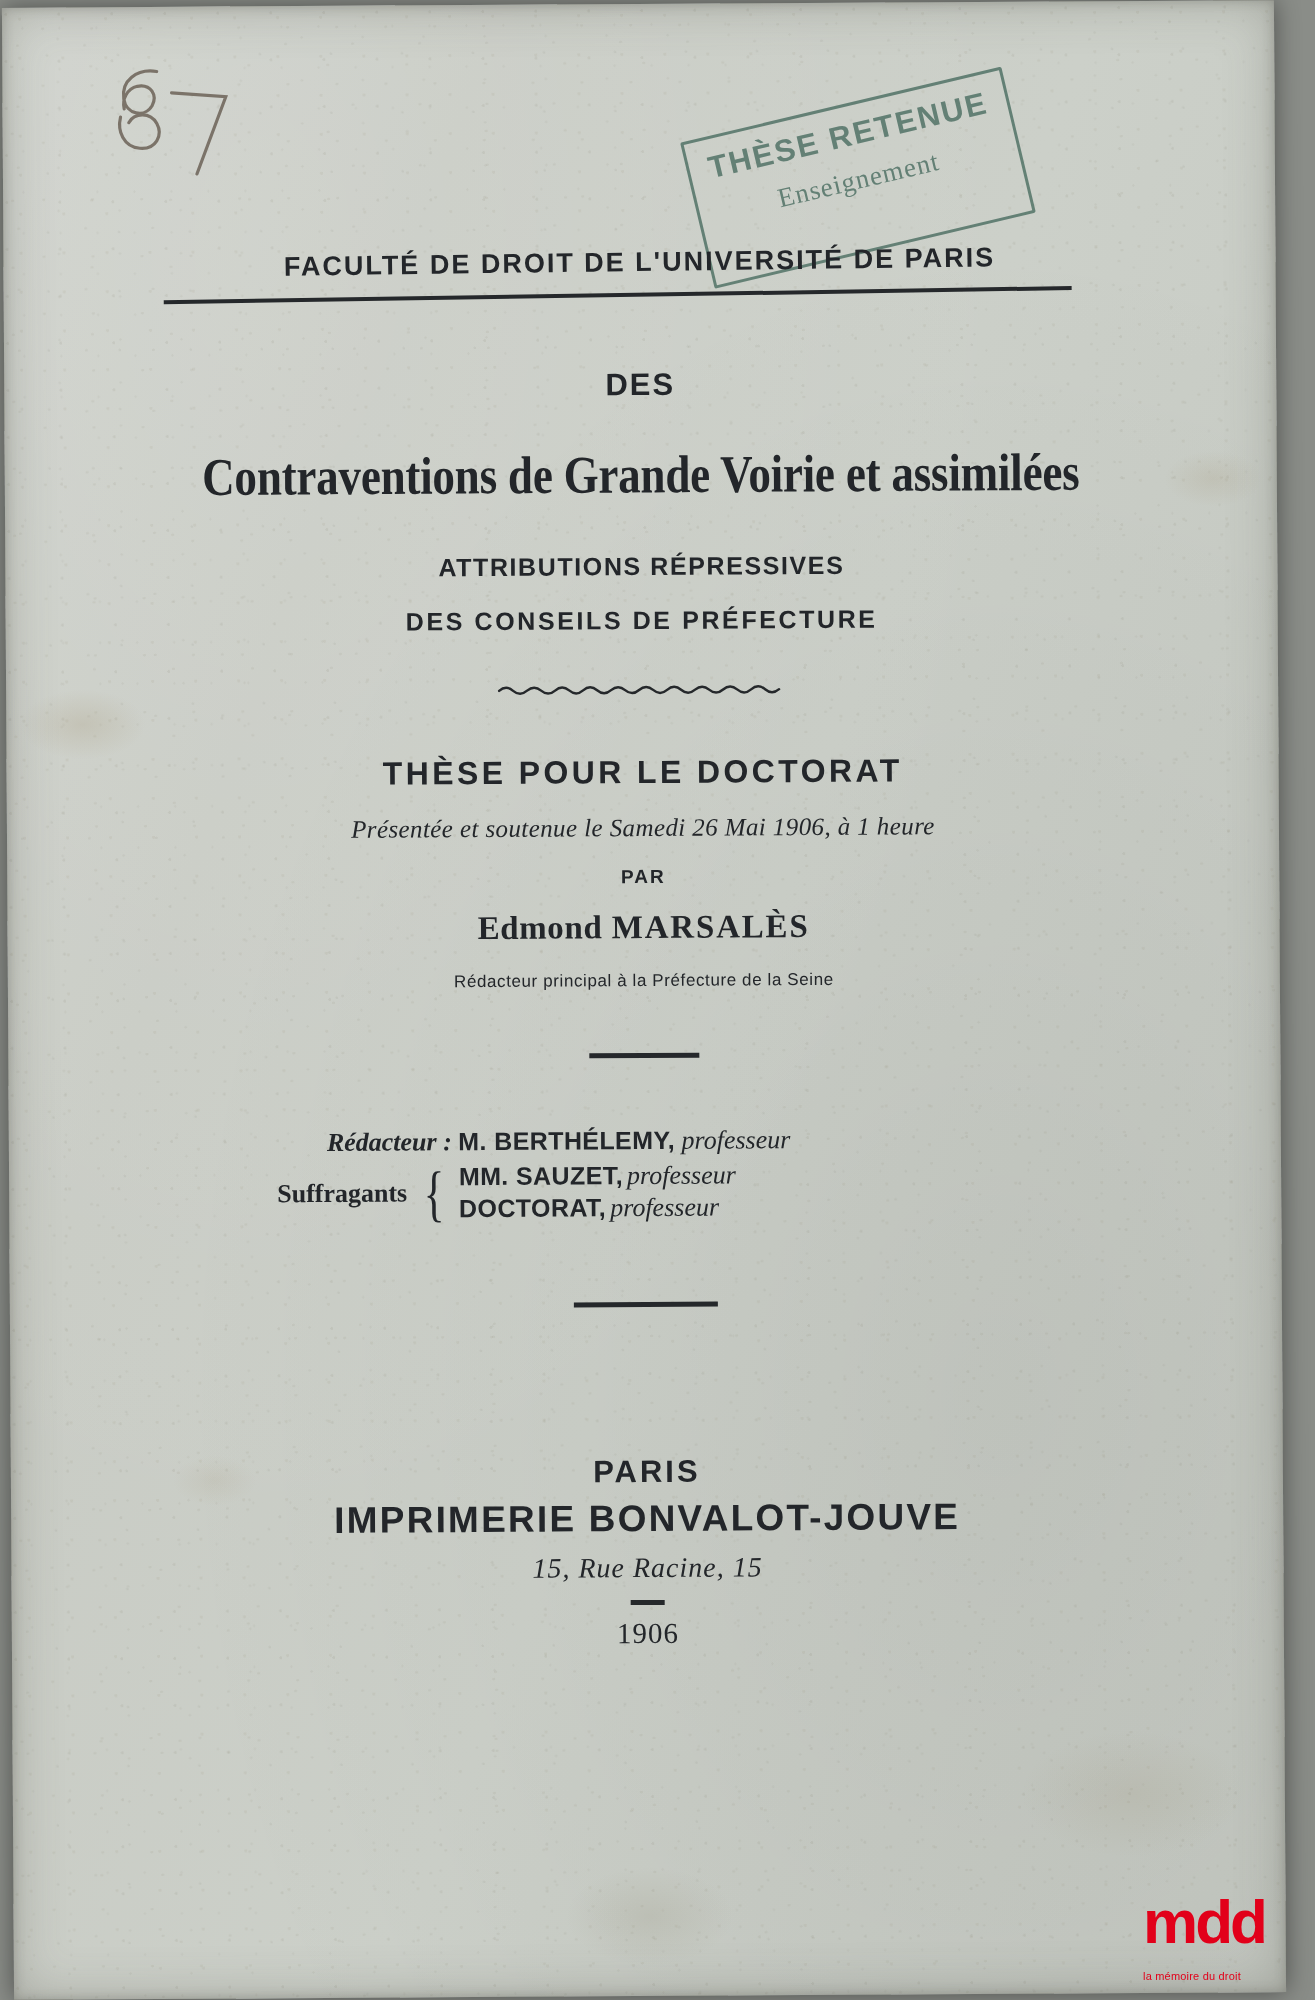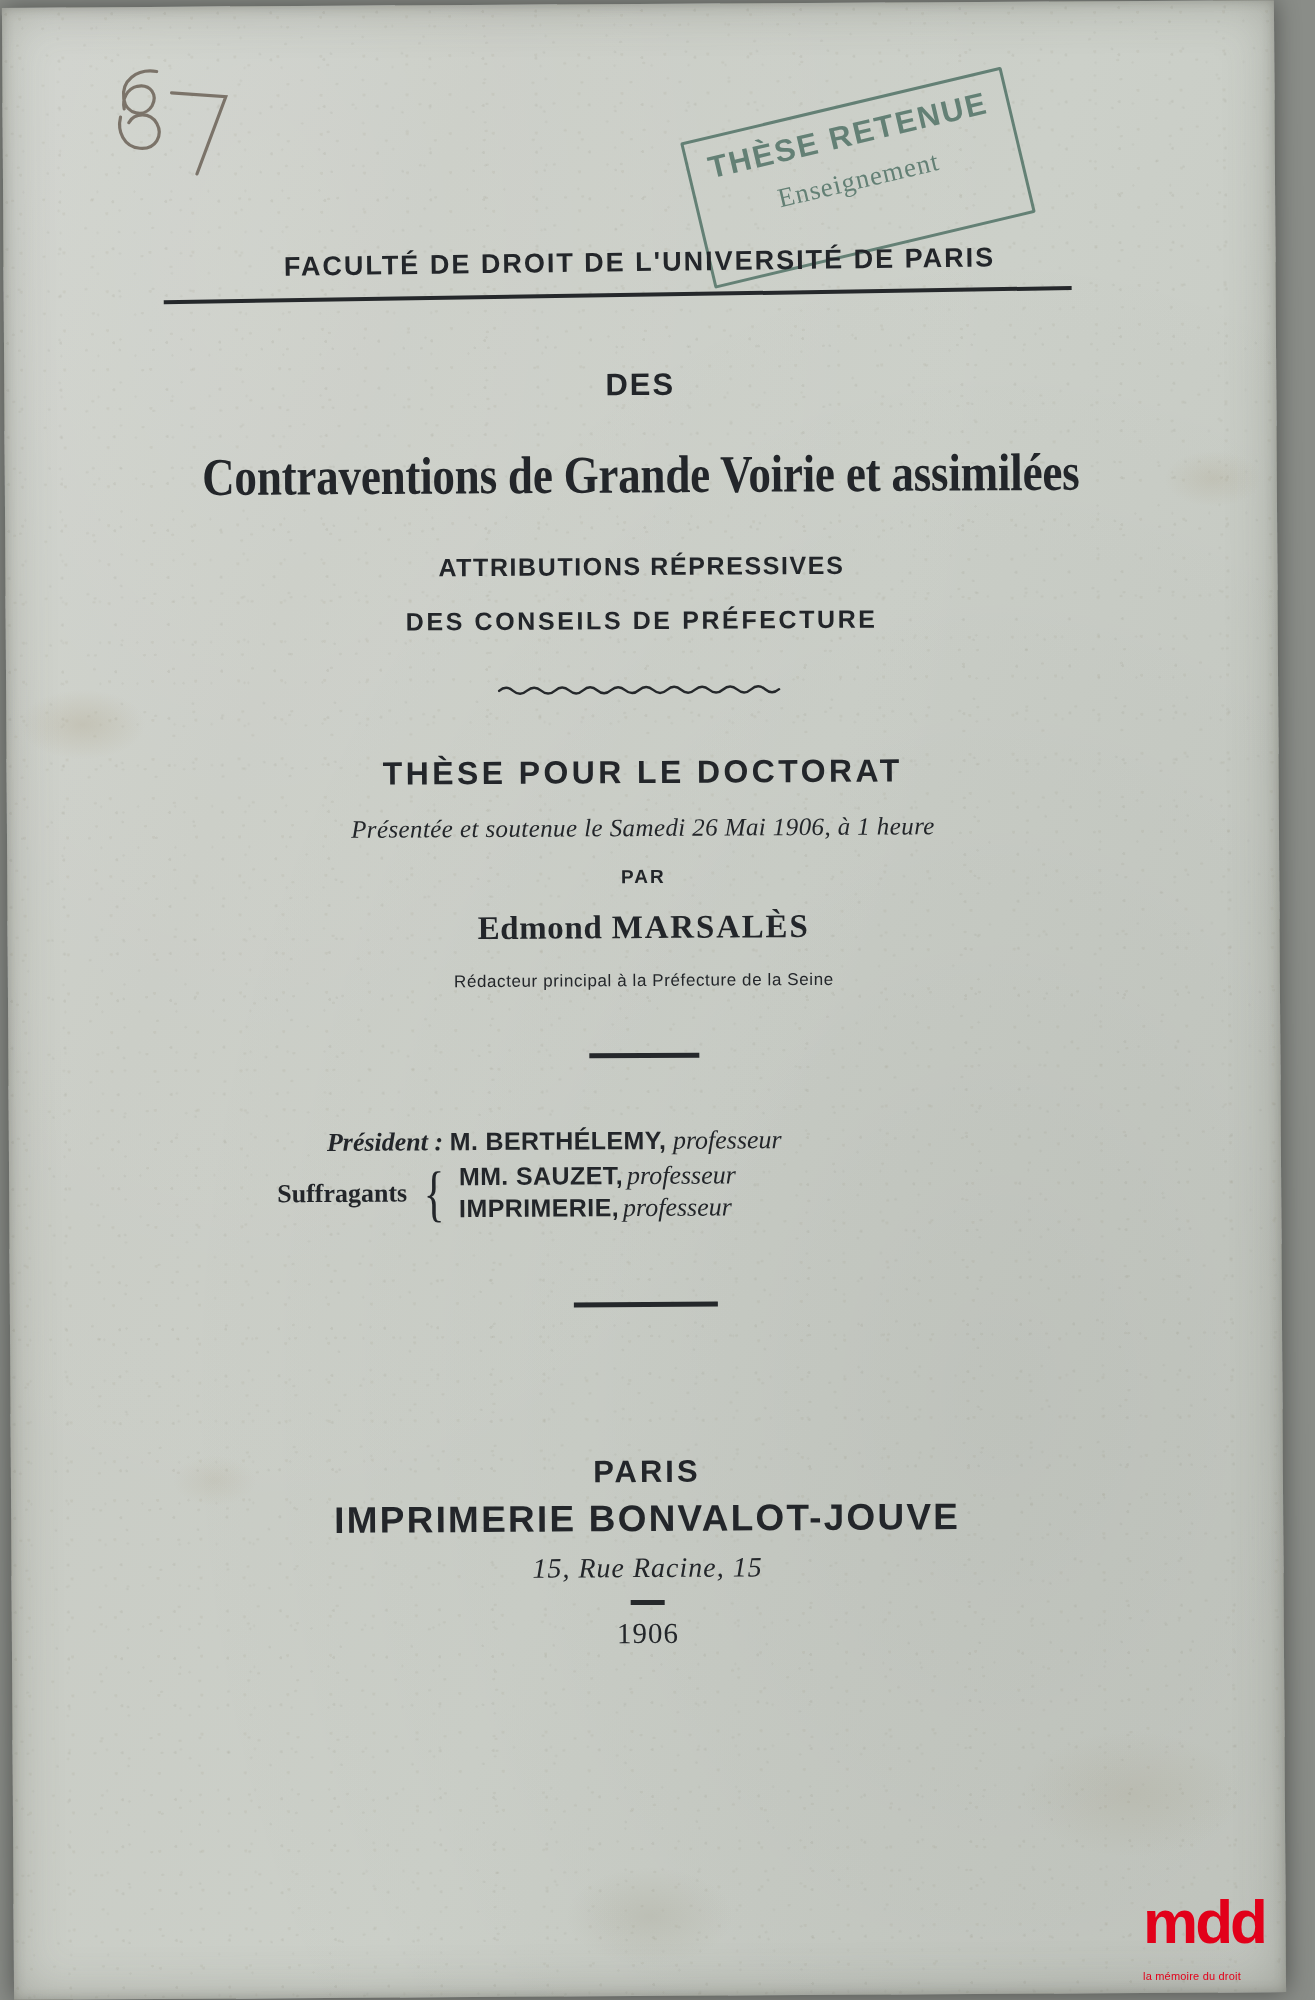--- a/index.html
+++ b/index.html
@@ -427,34 +427,34 @@
     <div class="txt author">
       <span class="fn">Edmond</span>
       <span class="ln">MARSALÈS</span>
     </div>
     <div class="txt role">Rédacteur principal à la Préfecture de la Seine</div>
 
     <div class="rule-short-1"></div>
 
     <div class="jury">
       <div class="jury-pres">
-        <span class="lbl">Président :</span>
+        <span class="lbl">Rédacteur :</span>
         <span class="nm">M. BERTHÉLEMY,</span>
         <span class="it">professeur</span>
       </div>
       <div class="jury-suf">
         <span class="suf-label">Suffragants</span>
         <span class="brace">{</span>
         <span class="suf-names">
           <div>
             <span class="nm">MM. SAUZET,</span>
             <span class="it">professeur</span>
           </div>
           <div>
-            <span class="nm">IMPRIMERIE,</span>
+            <span class="nm">DOCTORAT,</span>
             <span class="it">professeur</span>
           </div>
         </span>
       </div>
     </div>
 
     <div class="rule-short-2"></div>
 
     <div class="txt city">PARIS</div>
     <div class="txt printer">IMPRIMERIE BONVALOT-JOUVE</div>

